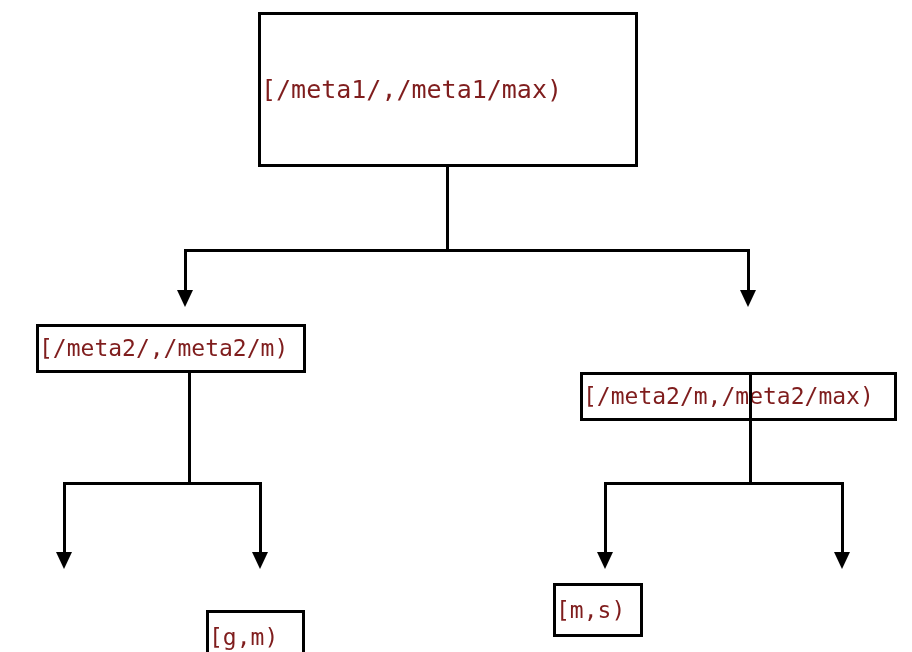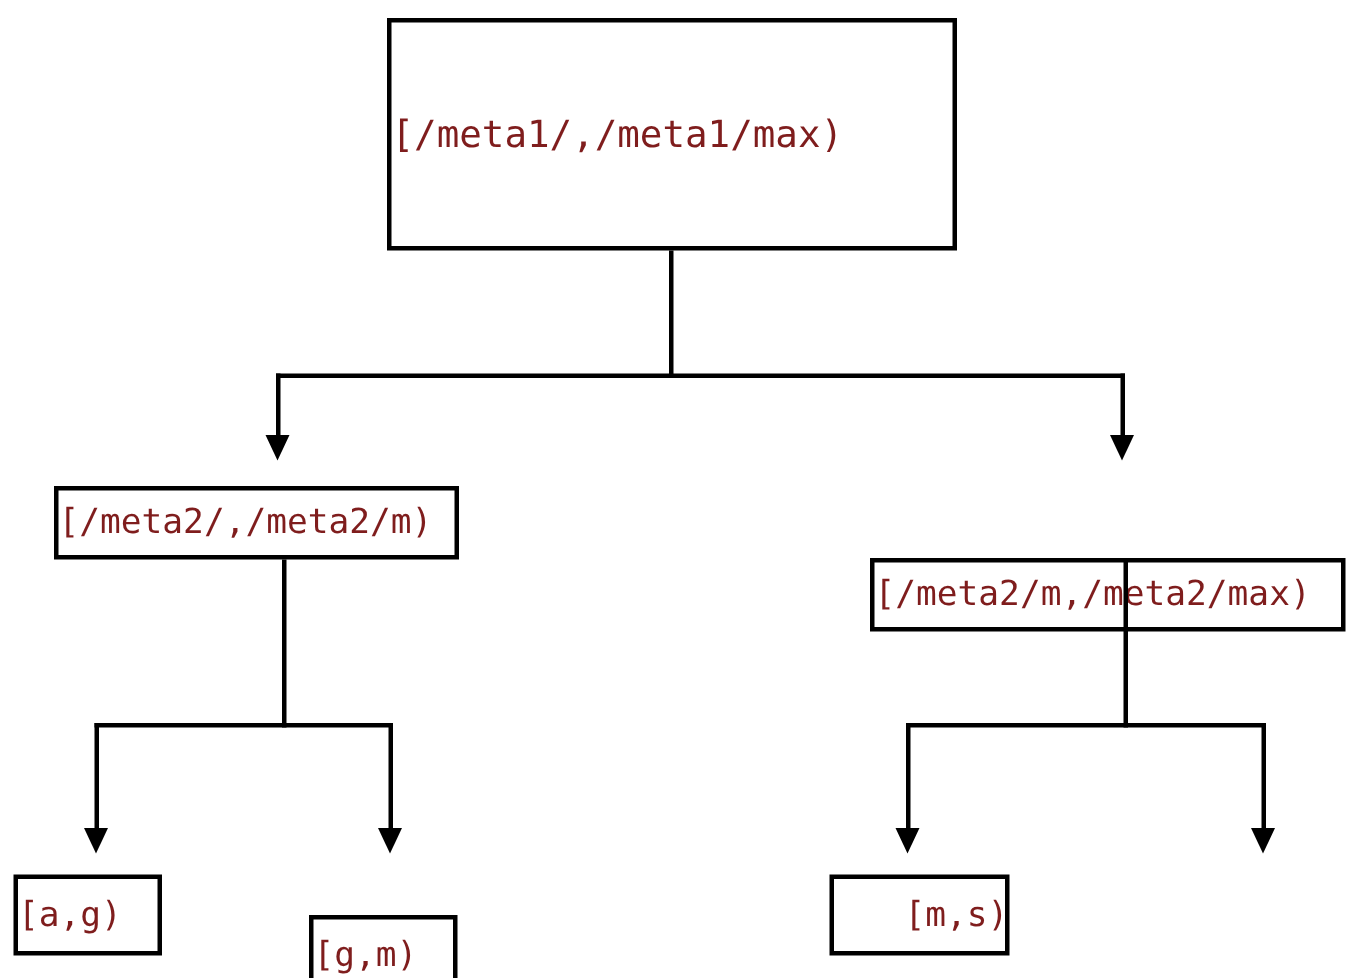--- a/index.html
+++ b/index.html
@@ -65,23 +65,22 @@
   }
   #node-leaf-gm {
     left: 206px;
     top: 610px;
     width: 99px;
     height: 54px;
   }
   #node-leaf-ms {
     left: 553px;
     top: 583px;
-    width: 120px;
+    width: 90px;
     height: 54px;
-    padding-left: 47px;
   }
   #node-leaf-smax {
     left: 779px;
     top: 583px;
     width: 118px;
     height: 54px;
   }
   #node-leaf-ag .node-label,
   #node-leaf-gm .node-label,
   #node-leaf-ms .node-label,
@@ -161,23 +160,20 @@
   <div class="arrow-head" id="arrow-leaf-ag"></div>
   <div class="arrow-head" id="arrow-leaf-gm"></div>
 
   <div class="edge-v" id="edge-mr-stem"></div>
   <div class="edge-h" id="edge-mr-bar"></div>
   <div class="edge-v" id="edge-mr-drop-l"></div>
   <div class="edge-v" id="edge-mr-drop-r"></div>
   <div class="arrow-head" id="arrow-leaf-ms"></div>
   <div class="arrow-head" id="arrow-leaf-smax"></div>
 
-  <div class="node" id="node-leaf-ag">
-    <span class="node-label">[a,g)</span>
-  </div>
   <div class="node" id="node-leaf-gm">
     <span class="node-label">[g,m)</span>
   </div>
   <div class="node" id="node-leaf-ms">
     <span class="node-label">[m,s)</span>
   </div>
 
 </div>
 
 </body></html>

